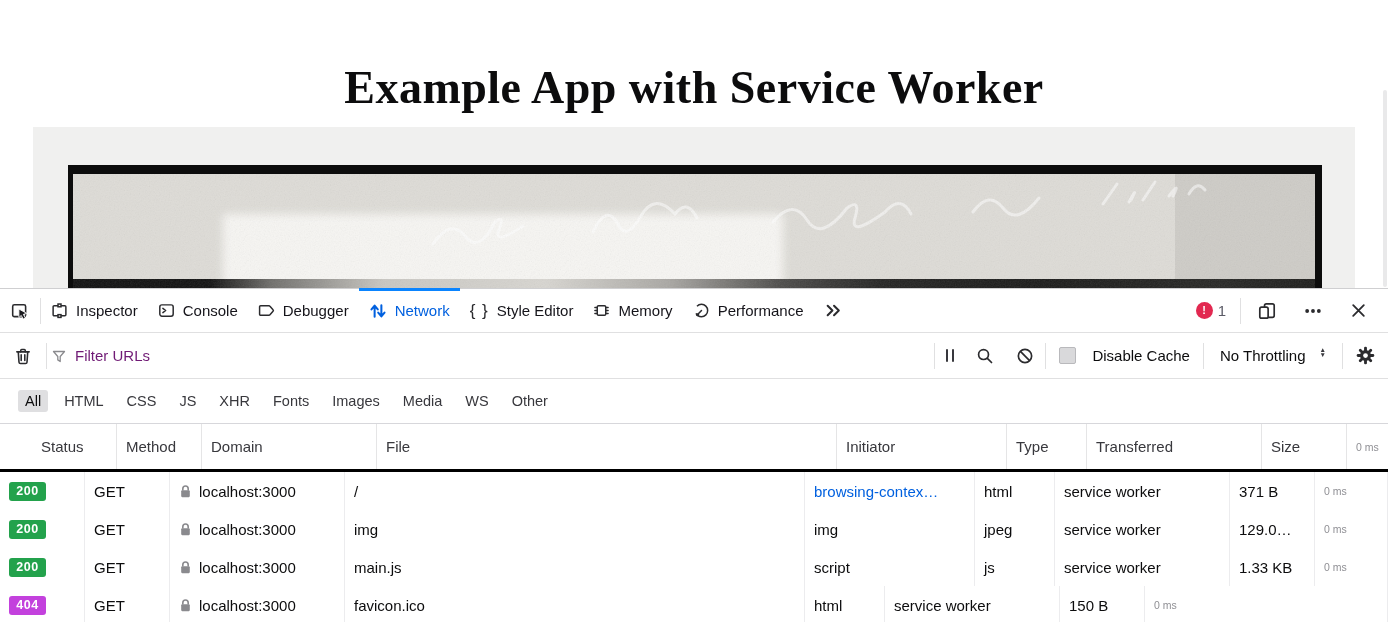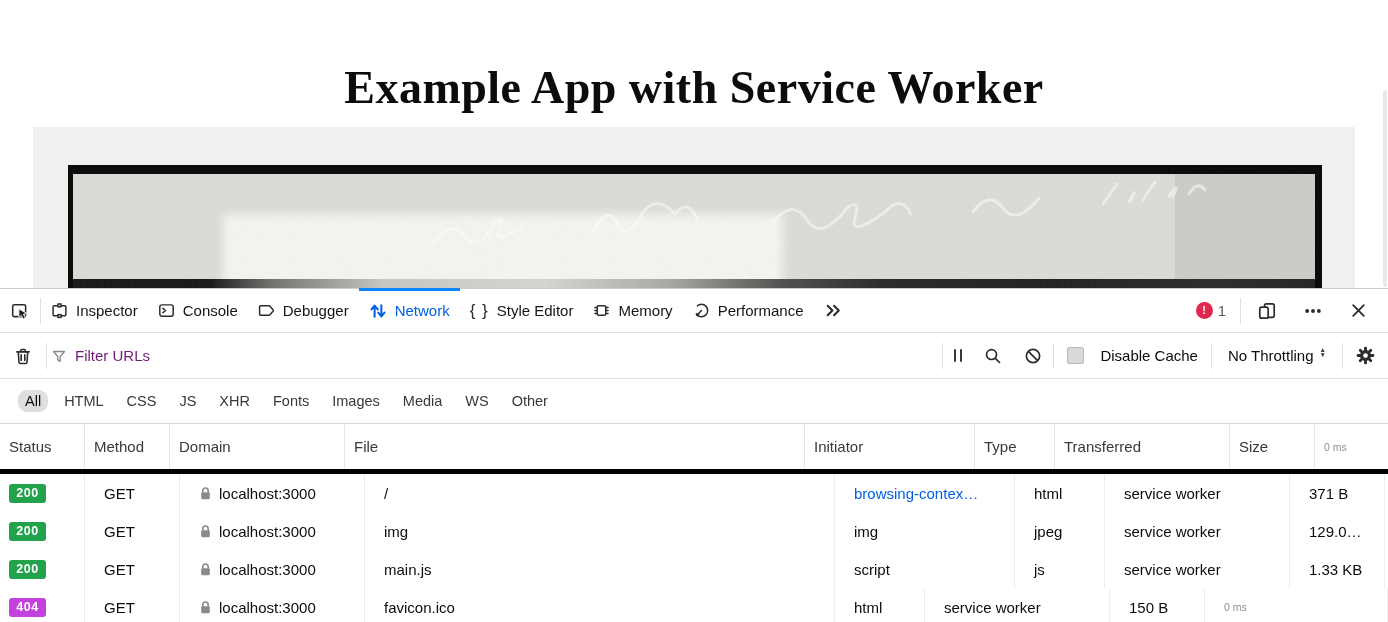--- a/index.html
+++ b/index.html
@@ -38,42 +38,42 @@
   .err-count{color:#5b5b66;}
 
   
   .dt-toolbar2{height:45px;border-bottom:1px solid #e0e0e1;display:flex;align-items:center;background:#fff;}
   .filter-input{display:flex;align-items:center;gap:8px;flex:1 1 auto;padding:0 4px;height:100%;}
   .placeholder{color:#701a75;font-size:15px;}
   .pause-bars{display:flex;gap:4px;}
   .pause-bars i{display:block;width:2px;height:13px;background:#38383d;border-radius:1px;}
   .cache-check{display:flex;align-items:center;gap:16px;padding:0 13px;}
   .checkbox{width:15px;height:15px;background:#d9d9db;border:1px solid #b9b9bc;border-radius:2px;}
-  .throttle{display:flex;align-items:flex-start;gap:6px;padding:0 16px;}
+  .throttle{display:flex;align-items:flex-start;gap:14px;padding:0 16px;}
   .updown{display:flex;flex-direction:column;line-height:5px;font-size:6.5px;color:#38383d;}
 
   
   .req-filters{height:44px;display:flex;align-items:center;gap:9px;padding-left:18px;border-bottom:1px solid #d7d7db;background:#fff;}
-  .pill{padding:3px 7px;border-radius:9px;color:#38383d;font-size:14.5px;}
+  .pill{padding:3px 7px;border-radius:3px;color:#38383d;font-size:14.5px;}
   .pill.active{background:#dfdfe1;color:#0c0c0d;}
 
   
-  .tbl-header{height:45px;display:flex;align-items:flex-start;border-bottom:5px solid #000000;color:#38383d;}
+  .tbl-header{height:45px;display:flex;align-items:flex-start;border-bottom:3px solid #000000;color:#38383d;padding-left:32px;}
   .hc{height:100%;display:flex;align-items:center;padding-left:9px;border-right:1px solid #e5e5e6;box-sizing:border-box;}
   .c-status{width:85px;flex:0 0 85px;}
   .c-method{width:85px;flex:0 0 85px;}
   .c-domain{width:175px;flex:0 0 175px;}
   .c-file{width:460px;flex:0 0 460px;}
   .c-init{width:170px;flex:0 0 170px;}
   .c-type{width:80px;flex:0 0 80px;}
   .c-trans{width:175px;flex:0 0 175px;}
   .c-size{width:85px;flex:0 0 85px;}
   .c-time{flex:1 1 auto;border-right:none;}
   .time-sm{font-size:10.5px;color:#8f8f94;}
-  .req-row{height:38px;display:flex;align-items:center;gap:10px;}
+  .req-row{height:38px;display:flex;align-items:center;}
   .cell{height:100%;display:flex;align-items:center;padding-left:9px;border-right:1px solid #ececee;box-sizing:border-box;overflow:hidden;white-space:nowrap;}
   .badge{min-width:37px;text-align:center;padding:2.5px 0;border-radius:3px;color:#fff;font-weight:700;font-size:12.5px;letter-spacing:.5px;}
   .lock{margin-right:7px;flex:0 0 auto;display:flex;}
   .link{color:#0060df;}
   svg{display:block;}
 </style>
 </head>
 <body>
 
 <div class="stage">

